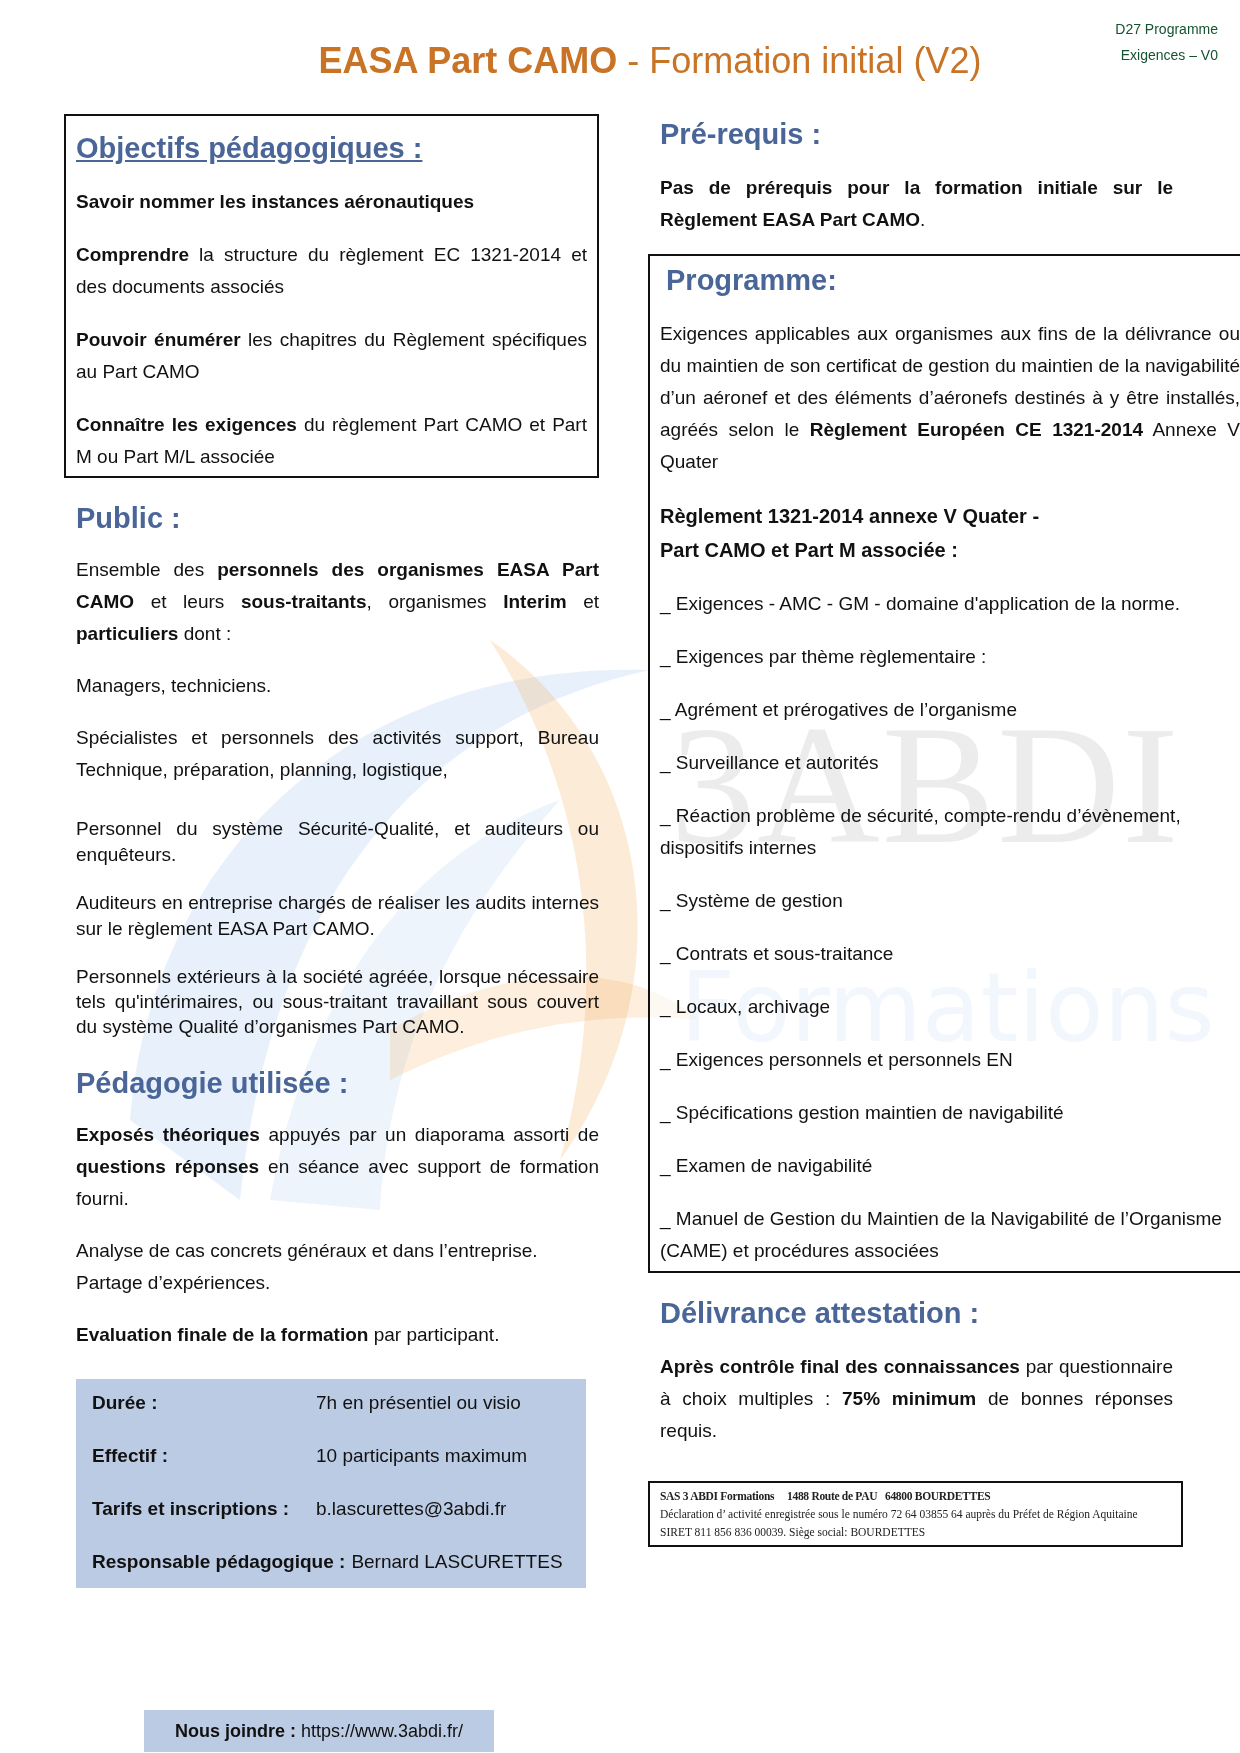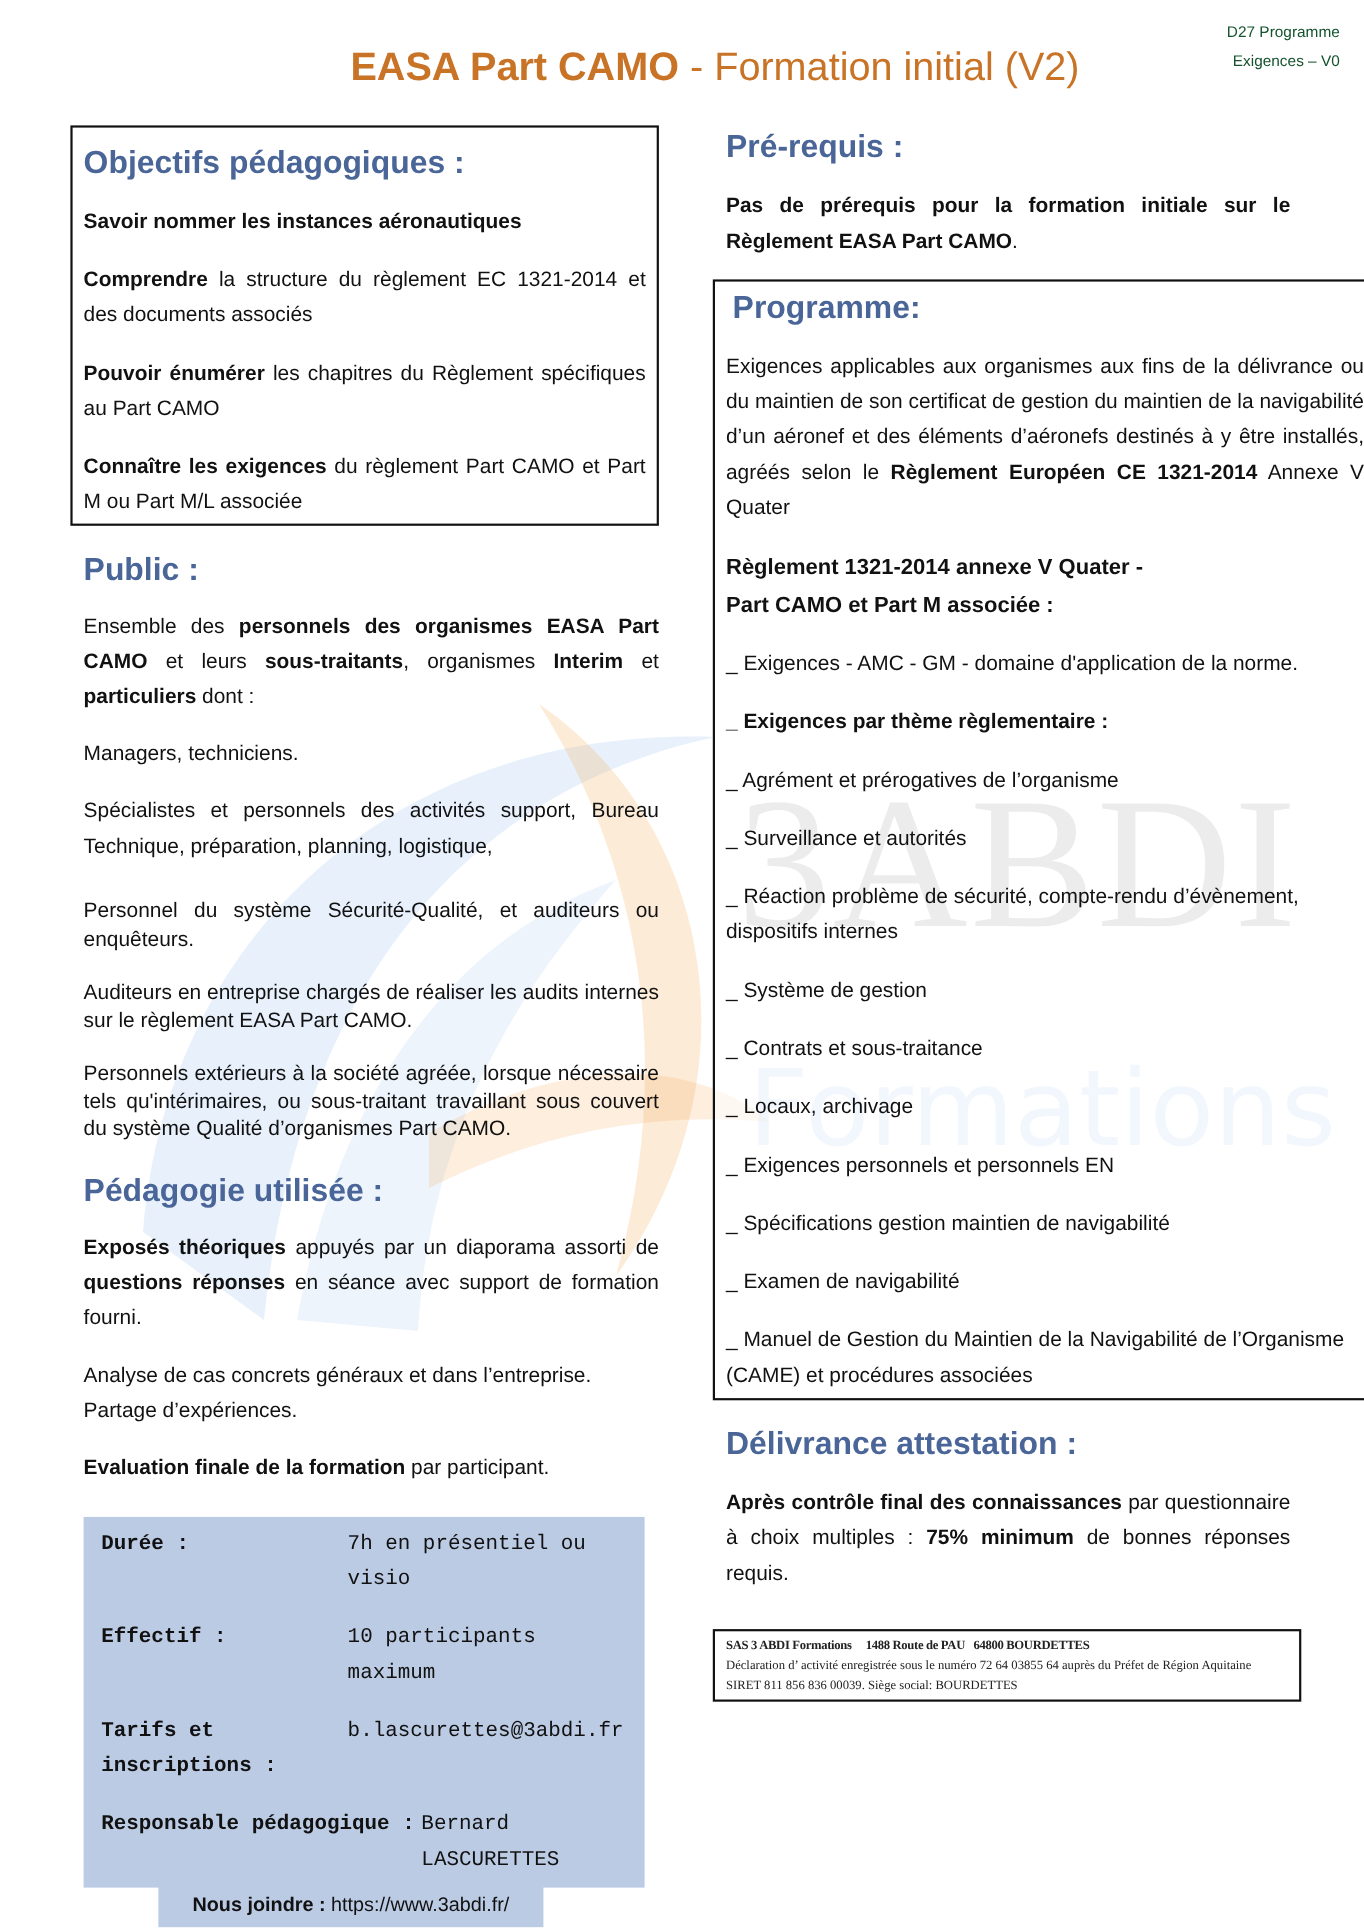--- a/index.html
+++ b/index.html
@@ -45,21 +45,21 @@
     font-size: 19px; line-height: 32px; text-align: justify; color: #111;
   }
   p.txt b { font-weight: bold; }
   .gap-s { height: 20px; }
   .gap-m { height: 22px; }
 
   .box {
     border: 2px solid #111; padding: 8px 10px 6px 10px; background: rgba(255,255,255,0.6);
   }
   .obj-box { width: 535px; height: 364px; }
-  .obj-box .section-title { margin-top: 6px; margin-bottom: 20px; }
+  .obj-box .section-title { margin-top: 6px; margin-bottom: 20px; text-decoration: underline; }
   .obj-box p.txt { margin-bottom: 21px; }
 
   .prog-box { width: 604px; margin-top: 18px; padding-top: 6px; padding-bottom: 4px; }
   .prog-box .section-title { margin-left: 6px; margin-bottom: 20px; }
   .prog-box p.txt { margin-bottom: 21px; }
   .prog-box p.list { text-align: left; }
   .prog-box p.txt:last-child { margin-bottom: 0; }
 
   .info-box {
     background: #bccbe4; width: 510px; margin-top: 28px;
@@ -140,21 +140,21 @@
         <b>Exposés théoriques</b><span> appuyés par un diaporama assorti de </span><b>questions réponses</b><span> en séance avec support de formation fourni.</span>
       </p>
       <div class="gap-s"></div>
       <p class="txt" style="text-align:left">Analyse de cas concrets généraux et dans l’entreprise. Partage d’expériences.</p>
       <div class="gap-s"></div>
       <p class="txt">
         <b>Evaluation finale de la formation</b><span> par participant.</span>
       </p>
     </div>
 
-    <div class="info-box" style="margin-left:12px;font-family:Liberation Mono, monospace;">
+    <div class="info-box" style="margin-left:12px;">
       <div class="info-row">
         <span class="info-label">Durée :</span>
         <span class="info-value">7h en présentiel ou visio</span>
       </div>
       <div class="info-row">
         <span class="info-label">Effectif :</span>
         <span class="info-value">10 participants maximum</span>
       </div>
       <div class="info-row">
         <span class="info-label">Tarifs et inscriptions :</span>
@@ -183,21 +183,21 @@
     <div class="box prog-box">
       <div class="section-title">Programme:</div>
       <p class="txt">
         <span>Exigences applicables aux organismes aux fins de la délivrance ou du maintien de son certificat de gestion du maintien de la navigabilité d’un aéronef et des éléments d’aéronefs destinés à y être installés, agréés selon le </span><b>Règlement Européen CE 1321-2014</b><span> Annexe V Quater</span>
       </p>
       <p class="txt list" style="font-weight:bold; font-size:20px; line-height:34px;">
         <span>Règlement 1321-2014 annexe V Quater -</span><br>
         <span>Part CAMO et Part M associée :</span>
       </p>
       <p class="txt list">_ Exigences - AMC - GM - domaine d'application de la norme.</p>
-      <p class="txt list" style="font-weight:bold">_ Exigences par thème règlementaire :</p>
+      <p class="txt list" style="font-weight:normal">_ Exigences par thème règlementaire :</p>
       <p class="txt list">_ Agrément et prérogatives de l’organisme</p>
       <p class="txt list">_ Surveillance et autorités</p>
       <p class="txt list" style="padding-right:40px">_ Réaction problème de sécurité, compte-rendu d’évènement, dispositifs internes</p>
       <p class="txt list">_ Système de gestion</p>
       <p class="txt list">_ Contrats et sous-traitance</p>
       <p class="txt list">_ Locaux, archivage</p>
       <p class="txt list">_ Exigences personnels et personnels EN</p>
       <p class="txt list">_ Spécifications gestion maintien de navigabilité</p>
       <p class="txt list">_ Examen de navigabilité</p>
       <p class="txt list">_ Manuel de Gestion du Maintien de la Navigabilité de l’Organisme (CAME) et procédures associées</p>

